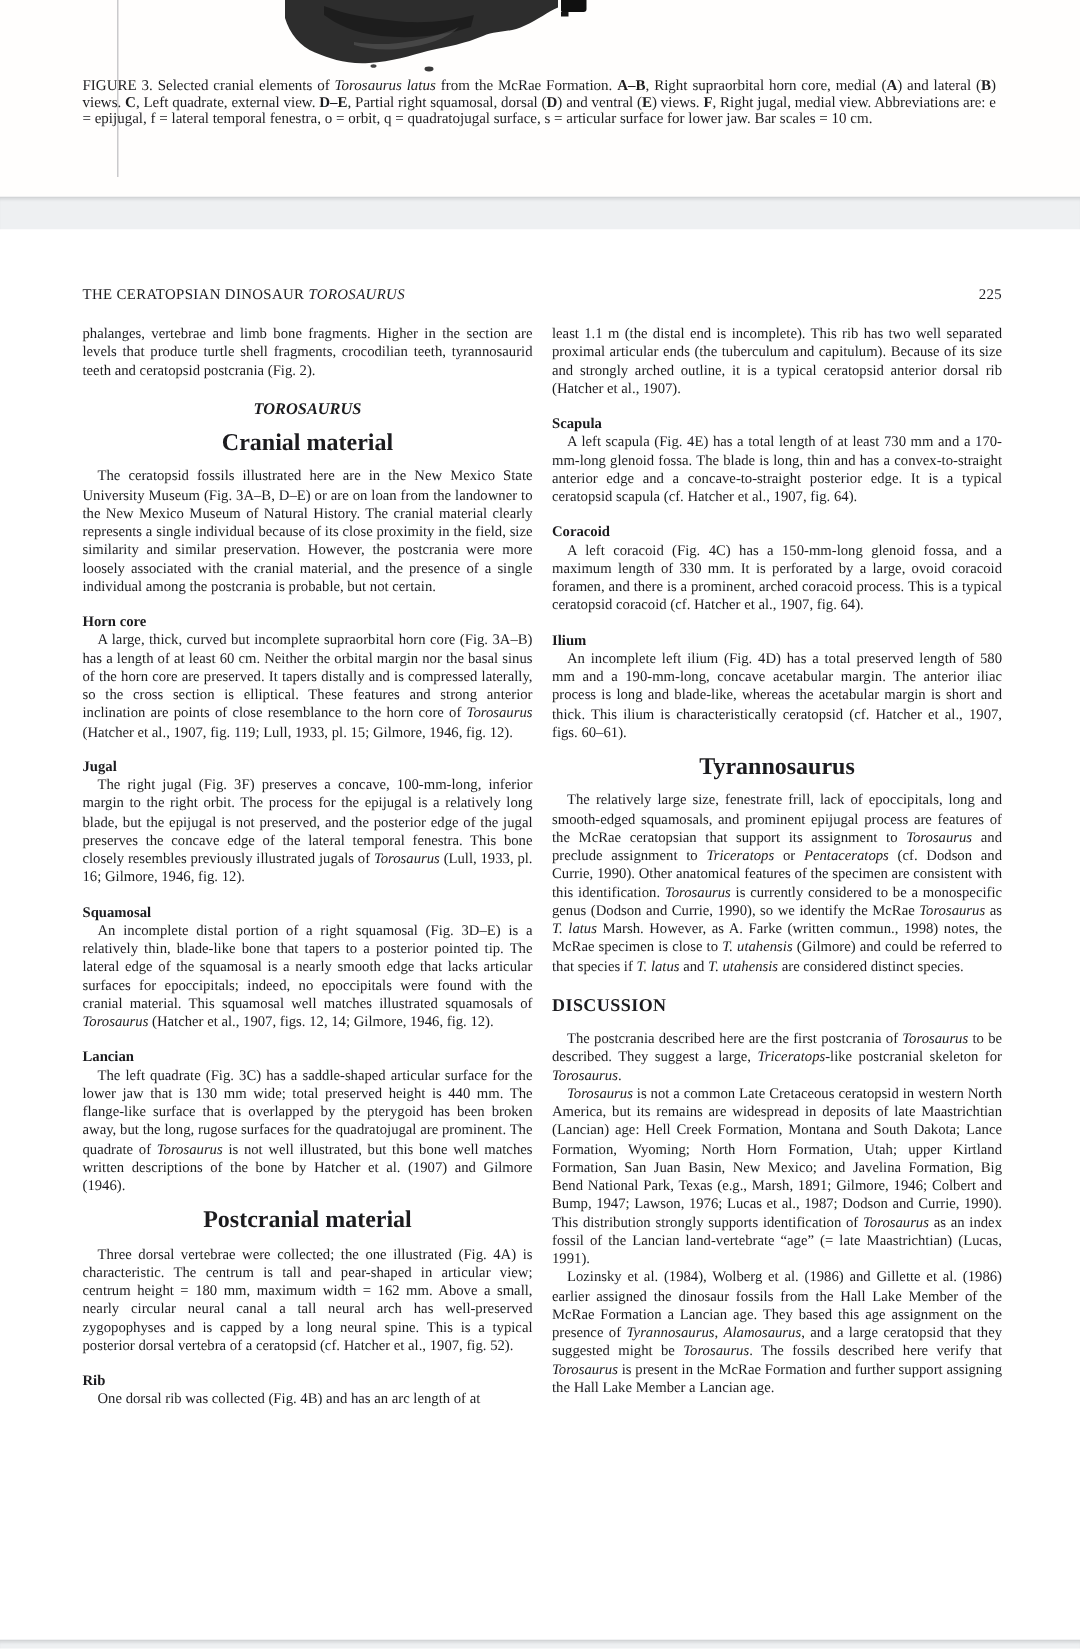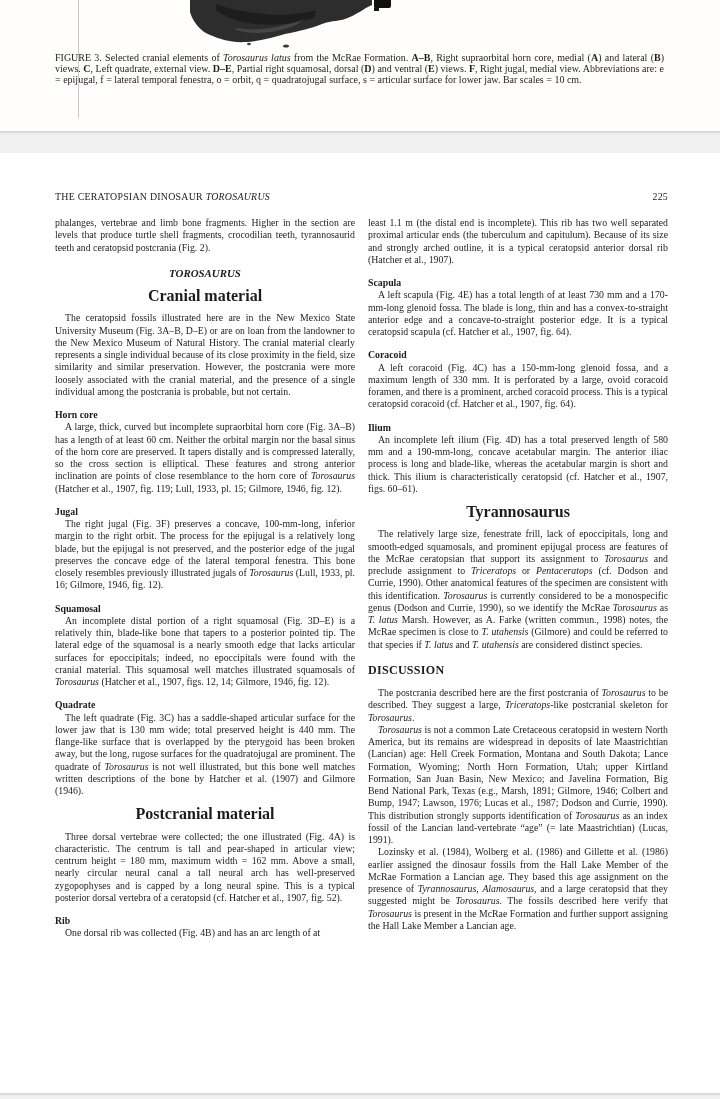--- a/index.html
+++ b/index.html
@@ -80,21 +80,21 @@
           <p class="para noindent">phalanges, vertebrae and limb bone fragments. Higher in the section are levels that produce turtle shell fragments, crocodilian teeth, tyrannosaurid teeth and ceratopsid postcrania (Fig. 2).</p>
           <div class="h-center-bi">TOROSAURUS</div>
           <div class="h-center-b">Cranial material</div>
           <p class="para">The ceratopsid fossils illustrated here are in the New Mexico State University Museum (Fig. 3A–B, D–E) or are on loan from the landowner to the New Mexico Museum of Natural History. The cranial material clearly represents a single individual because of its close proximity in the field, size similarity and similar preservation. However, the postcrania were more loosely associated with the cranial material, and the presence of a single individual among the postcrania is probable, but not certain.</p>
           <div class="h-side">Horn core</div>
           <p class="para">A large, thick, curved but incomplete supraorbital horn core (Fig. 3A–B) has a length of at least 60 cm. Neither the orbital margin nor the basal sinus of the horn core are preserved. It tapers distally and is compressed laterally, so the cross section is elliptical. These features and strong anterior inclination are points of close resemblance to the horn core of <i>Torosaurus</i> (Hatcher et al., 1907, fig. 119; Lull, 1933, pl. 15; Gilmore, 1946, fig. 12).</p>
           <div class="h-side">Jugal</div>
           <p class="para">The right jugal (Fig. 3F) preserves a concave, 100-mm-long, inferior margin to the right orbit. The process for the epijugal is a relatively long blade, but the epijugal is not preserved, and the posterior edge of the jugal preserves the concave edge of the lateral temporal fenestra. This bone closely resembles previously illustrated jugals of <i>Torosaurus</i> (Lull, 1933, pl. 16; Gilmore, 1946, fig. 12).</p>
           <div class="h-side">Squamosal</div>
           <p class="para">An incomplete distal portion of a right squamosal (Fig. 3D–E) is a relatively thin, blade-like bone that tapers to a posterior pointed tip. The lateral edge of the squamosal is a nearly smooth edge that lacks articular surfaces for epoccipitals; indeed, no epoccipitals were found with the cranial material. This squamosal well matches illustrated squamosals of <i>Torosaurus</i> (Hatcher et al., 1907, figs. 12, 14; Gilmore, 1946, fig. 12).</p>
-          <div class="h-side">Quadrate</div>
+          <div class="h-side">Lancian</div>
           <p class="para">The left quadrate (Fig. 3C) has a saddle-shaped articular surface for the lower jaw that is 130 mm wide; total preserved height is 440 mm. The flange-like surface that is overlapped by the pterygoid has been broken away, but the long, rugose surfaces for the quadratojugal are prominent. The quadrate of <i>Torosaurus</i> is not well illustrated, but this bone well matches written descriptions of the bone by Hatcher et al. (1907) and Gilmore (1946).</p>
           <div class="h-center-b">Postcranial material</div>
           <p class="para">Three dorsal vertebrae were collected; the one illustrated (Fig. 4A) is characteristic. The centrum is tall and pear-shaped in articular view; centrum height = 180 mm, maximum width = 162 mm. Above a small, nearly circular neural canal a tall neural arch has well-preserved zygopophyses and is capped by a long neural spine. This is a typical posterior dorsal vertebra of a ceratopsid (cf. Hatcher et al., 1907, fig. 52).</p>
           <div class="h-side">Rib</div>
           <p class="para">One dorsal rib was collected (Fig. 4B) and has an arc length of at</p>
         </div>
       <div class="col" id="col-right">
           <p class="para noindent">least 1.1 m (the distal end is incomplete). This rib has two well separated proximal articular ends (the tuberculum and capitulum). Because of its size and strongly arched outline, it is a typical ceratopsid anterior dorsal rib (Hatcher et al., 1907).</p>
           <div class="h-side">Scapula</div>
           <p class="para">A left scapula (Fig. 4E) has a total length of at least 730 mm and a 170-mm-long glenoid fossa. The blade is long, thin and has a convex-to-straight anterior edge and a concave-to-straight posterior edge. It is a typical ceratopsid scapula (cf. Hatcher et al., 1907, fig. 64).</p>

